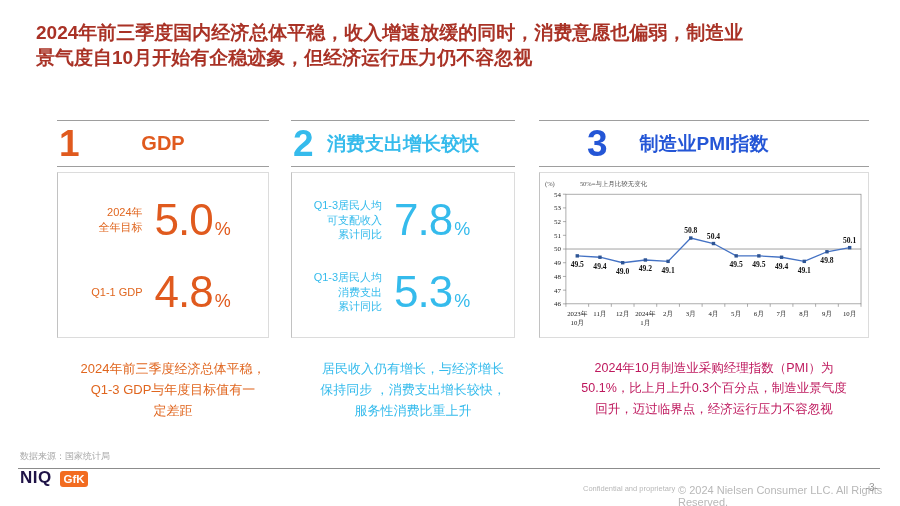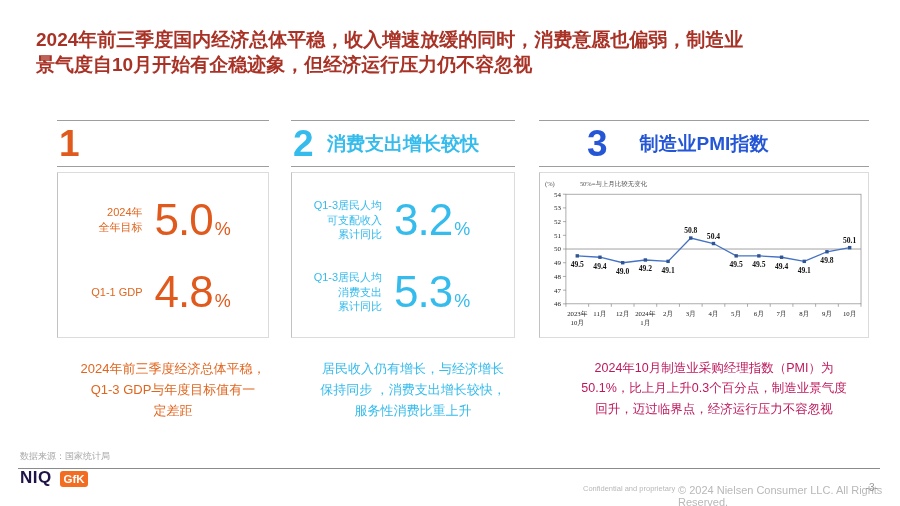--- a/index.html
+++ b/index.html
@@ -1,19 +1,19 @@
 <!DOCTYPE html>
 <html><head>
 <meta charset="utf-8">
 <style>
   *{margin:0;padding:0;box-sizing:border-box}
   html,body{width:900px;height:506px;background:#fff;font-family:"Liberation Sans","DejaVu Sans",sans-serif}
   .slide{position:relative;width:900px;height:506px;background:#fff;overflow:hidden}
 
-  .slide-title{position:absolute;left:36px;top:27px;width:845px;font-size:19px;font-weight:700;
+  .slide-title{position:absolute;left:36px;top:20px;width:845px;font-size:19px;font-weight:700;
     line-height:1.32;color:#A93226;white-space:pre-line}
 
   .col{position:absolute;top:120px}
   .col1{left:57px;width:212px}
   .col2{left:291px;width:224px}
   .col3{left:539px;width:330px}
 
   .sec-header{position:relative;height:47px;border-top:1px solid #9e9e9e;border-bottom:1px solid #9e9e9e;
     display:flex;align-items:center}
   .sec-number{position:absolute;left:2px;top:4px;font-size:37px;font-weight:700;line-height:1}
@@ -56,20 +56,21 @@
 <body>
 
 <div class="slide">
 
   <div class="slide-title">2024年前三季度国内经济总体平稳，收入增速放缓的同时，消费意愿也偏弱，制造业
 景气度自10月开始有企稳迹象，但经济运行压力仍不容忽视</div>
 
   <div class="col col1">
     <div class="sec-header">
       <span class="sec-number c-orange">1</span>
+      <span class="sec-title c-orange">GDP</span>
     </div>
     <div class="box">
       <div class="metric-row">
         <span class="metric-label c-orange-soft">2024年
 全年目标</span>
         <span class="metric-value-wrap c-orange">
           <span class="metric-value">5.0</span>
           <span class="metric-unit">%</span>
         </span>
       </div>
@@ -90,21 +91,21 @@
     <div class="sec-header">
       <span class="sec-number c-lblue">2</span>
       <span class="sec-title c-lblue">消费支出增长较快</span>
     </div>
     <div class="box">
       <div class="metric-row">
         <span class="metric-label c-lblue">Q1-3居民人均
 可支配收入
 累计同比</span>
         <span class="metric-value-wrap c-lblue">
-          <span class="metric-value">3.2</span>
+          <span class="metric-value">7.8</span>
           <span class="metric-unit">%</span>
         </span>
       </div>
       <div class="metric-row">
         <span class="metric-label c-lblue">Q1-3居民人均
 消费支出
 累计同比</span>
         <span class="metric-value-wrap c-lblue">
           <span class="metric-value">5.3</span>
           <span class="metric-unit">%</span>

